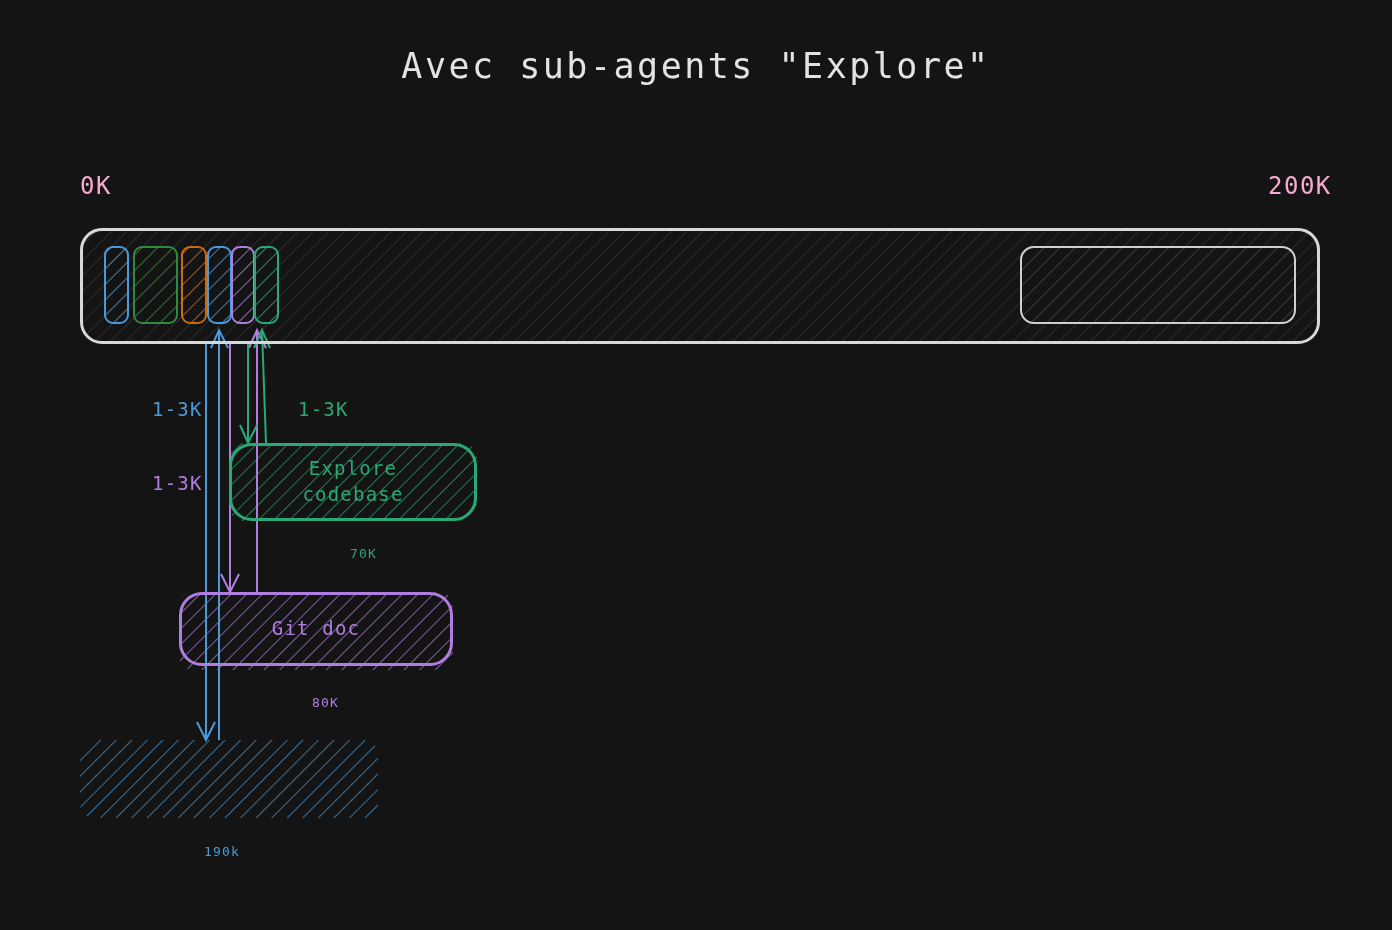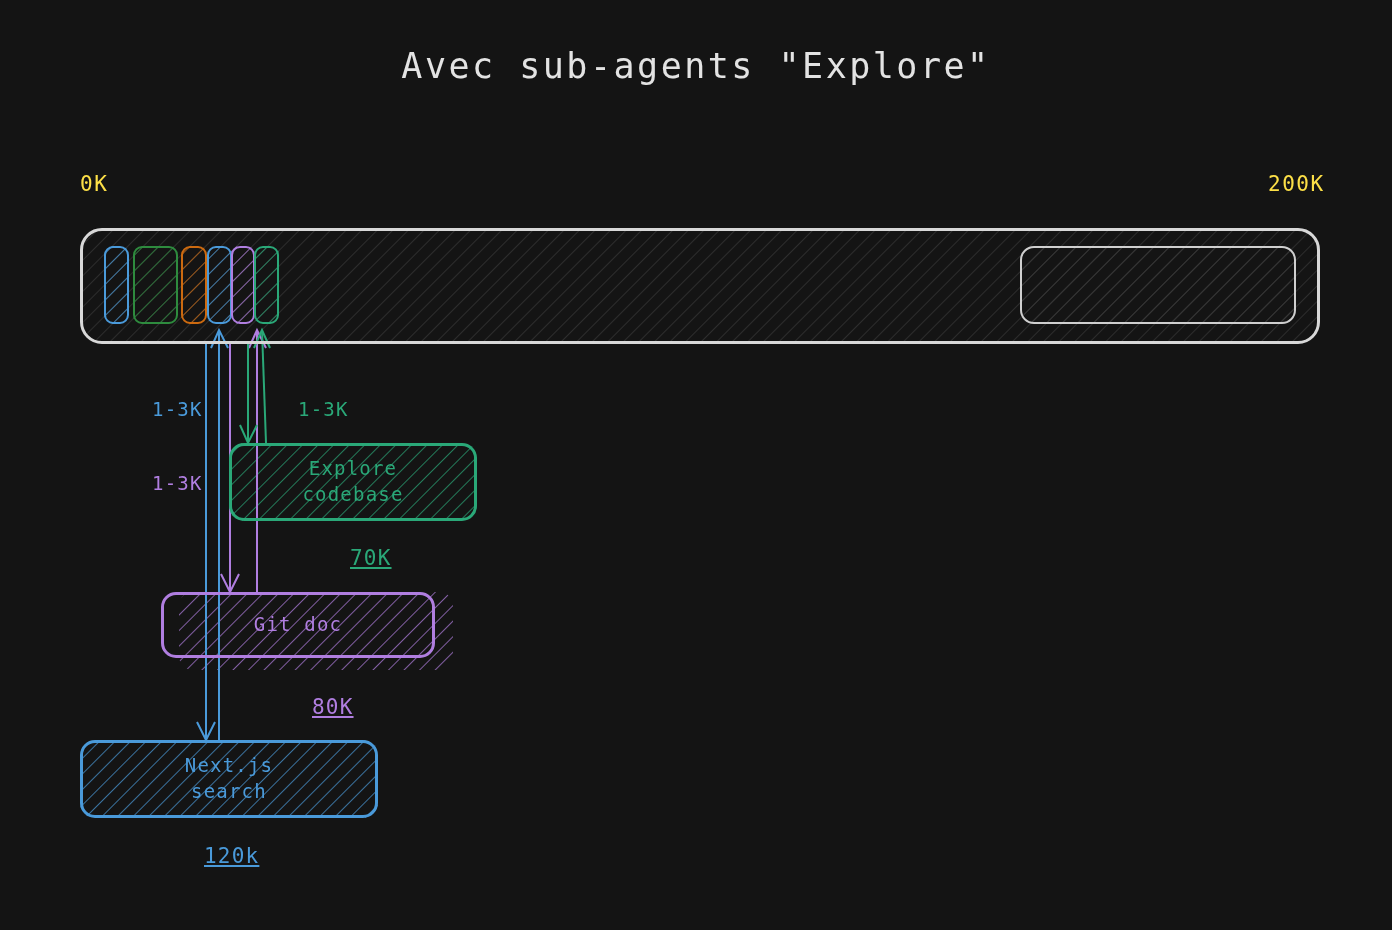--- a/index.html
+++ b/index.html
@@ -9,45 +9,45 @@
     font-family:"DejaVu Sans Mono","Liberation Mono",monospace;
     overflow:hidden;
     position:relative;
   }
   #stage{position:absolute;left:0;top:0;width:1392px;height:930px;}
   .txt{position:absolute;white-space:pre;letter-spacing:.5px;}
   #title{
     left:0;top:46px;width:1392px;text-align:center;
     font-size:35px;color:#e3e3e3;letter-spacing:2.5px;font-weight:400;
   }
-  .axis-label{font-size:21px;color:#fde047;letter-spacing:1.5px;top:172px;}
+  .axis-label{font-size:24px;color:#f9a8d4;letter-spacing:1.5px;top:172px;}
   #axis-left{left:80px;}
   #axis-right{left:1268px;text-align:right;}
 
   
   #ctx-bar{
     position:absolute;left:80px;top:228px;width:1240px;height:116px;
     border:3px solid #d8d8d8;border-radius:22px;box-sizing:border-box;
   }
   #ctx-free{
     position:absolute;left:1020px;top:246px;width:276px;height:78px;
     border:2.5px solid #cfcfcf;border-radius:14px;box-sizing:border-box;
   }
   .blk{
     position:absolute;top:246px;height:78px;box-sizing:border-box;
     border-width:2.5px;border-style:solid;border-radius:9px;
   }
   
   .agent-box{
     position:absolute;box-sizing:border-box;border-width:3px;border-style:solid;
-    border-radius:15px;display:flex;align-items:center;justify-content:center;
+    border-radius:23px;display:flex;align-items:center;justify-content:center;
     text-align:center;line-height:1.35;font-size:19px;letter-spacing:1.2px;
   }
   .agent-box span{position:relative;z-index:3;white-space:pre;}
-  .cap{position:absolute;font-size:21px;letter-spacing:1.2px;white-space:pre;text-decoration:underline;}
+  .cap{position:absolute;font-size:13px;letter-spacing:1.2px;white-space:pre;}
   .flowlbl{position:absolute;font-size:19px;letter-spacing:1.2px;white-space:pre;}
   svg.lines{position:absolute;left:0;top:0;width:1392px;height:930px;pointer-events:none;}
 </style>
 </head>
 <body>
 
 <div id="stage">
 
   <svg class="lines" viewBox="0 0 1392 930">
     <defs>
@@ -124,23 +124,20 @@
 
   <div class="flowlbl" style="left:152px;top:398px;color:#4a9ada;">1-3K</div>
   <div class="flowlbl" style="left:298px;top:398px;color:#2aa878;">1-3K</div>
   <div class="flowlbl" style="left:152px;top:472px;color:#b07ee0;">1-3K</div>
 
   <div class="agent-box" style="left:229px;top:443px;width:248px;height:78px;border-color:#2aa878;color:#2aa878;">
     <span><span>Explore</span><br><span>codebase</span></span>
   </div>
   <div class="cap" style="left:350px;top:546px;color:#2aa878;">70K</div>
 
-  <div class="agent-box" style="left:161px;top:592px;width:274px;height:66px;border-color:#b07ee0;color:#b07ee0;">
+  <div class="agent-box" style="left:179px;top:592px;width:274px;height:74px;border-color:#b07ee0;color:#b07ee0;">
     <span>Git doc</span>
   </div>
   <div class="cap" style="left:312px;top:695px;color:#b07ee0;">80K</div>
 
-  <div class="agent-box" style="left:80px;top:740px;width:298px;height:78px;border-color:#4a9ada;color:#4a9ada;">
-    <span><span>Next.js</span><br><span>search</span></span>
-  </div>
-  <div class="cap" style="left:204px;top:844px;color:#4a9ada;">120k</div>
+  <div class="cap" style="left:204px;top:844px;color:#4a9ada;">190k</div>
 
 </div>
 
 </body></html>

